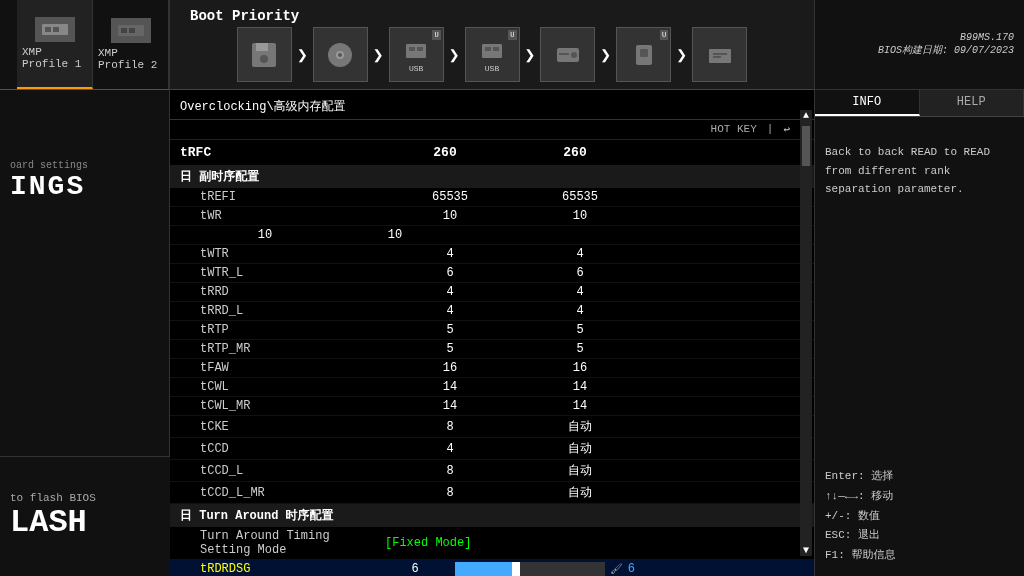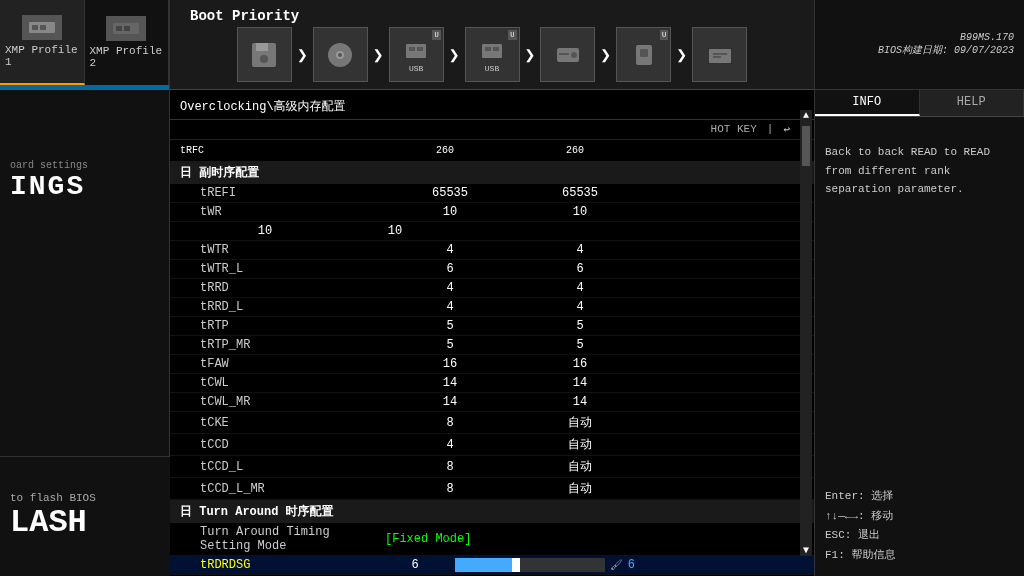--- a/index.html
+++ b/index.html
@@ -18,22 +18,23 @@
       left: 0;
       top: 0;
       width: 170px;
       height: 576px;
       background: #111;
       border-right: 1px solid #333;
     }
 
     .xmp-profiles {
       display: flex;
-      border-bottom: 5px solid #0369a1;
+      border-bottom: 1px solid #0369a1;
       height: 90px;
+      padding-left: 17px;
     }
 
     .xmp-profile {
       flex: 1;
       display: flex;
       flex-direction: column;
       align-items: center;
       justify-content: center;
       color: #ccc;
       font-size: 11px;
@@ -212,22 +213,22 @@
       color: #aaa;
       font-size: 11px;
       border-bottom: 1px solid #222;
       gap: 10px;
     }
 
     .setting-header {
       display: flex;
       padding: 5px 10px;
       color: #fff;
-      font-size: 10px;
-      font-weight: normal;
+      font-size: 13px;
+      font-weight: bold;
     }
 
     .setting-header .name {
       flex: 0 0 200px;
     }
 
     .setting-header .val1 {
       flex: 0 0 130px;
       text-align: center;
     }
@@ -662,16 +663,17 @@
   <div class="help-info-tabs">
     <div class="help-tab active">INFO</div>
     <div class="help-tab">HELP</div>
   </div>
   <div class="help-content">
     <div class="help-text">Back to back READ to READ from different rank separation parameter.</div>
   </div>
   <div class="key-guide">
     <div class="key-guide-item">Enter: 选择</div>
     <div class="key-guide-item">↑↓—←→: 移动</div>
+    <div class="key-guide-item">+/-: 数值</div>
     <div class="key-guide-item">ESC: 退出</div>
     <div class="key-guide-item">F1: 帮助信息</div>
   </div>
 </div>
 
 </body></html>

